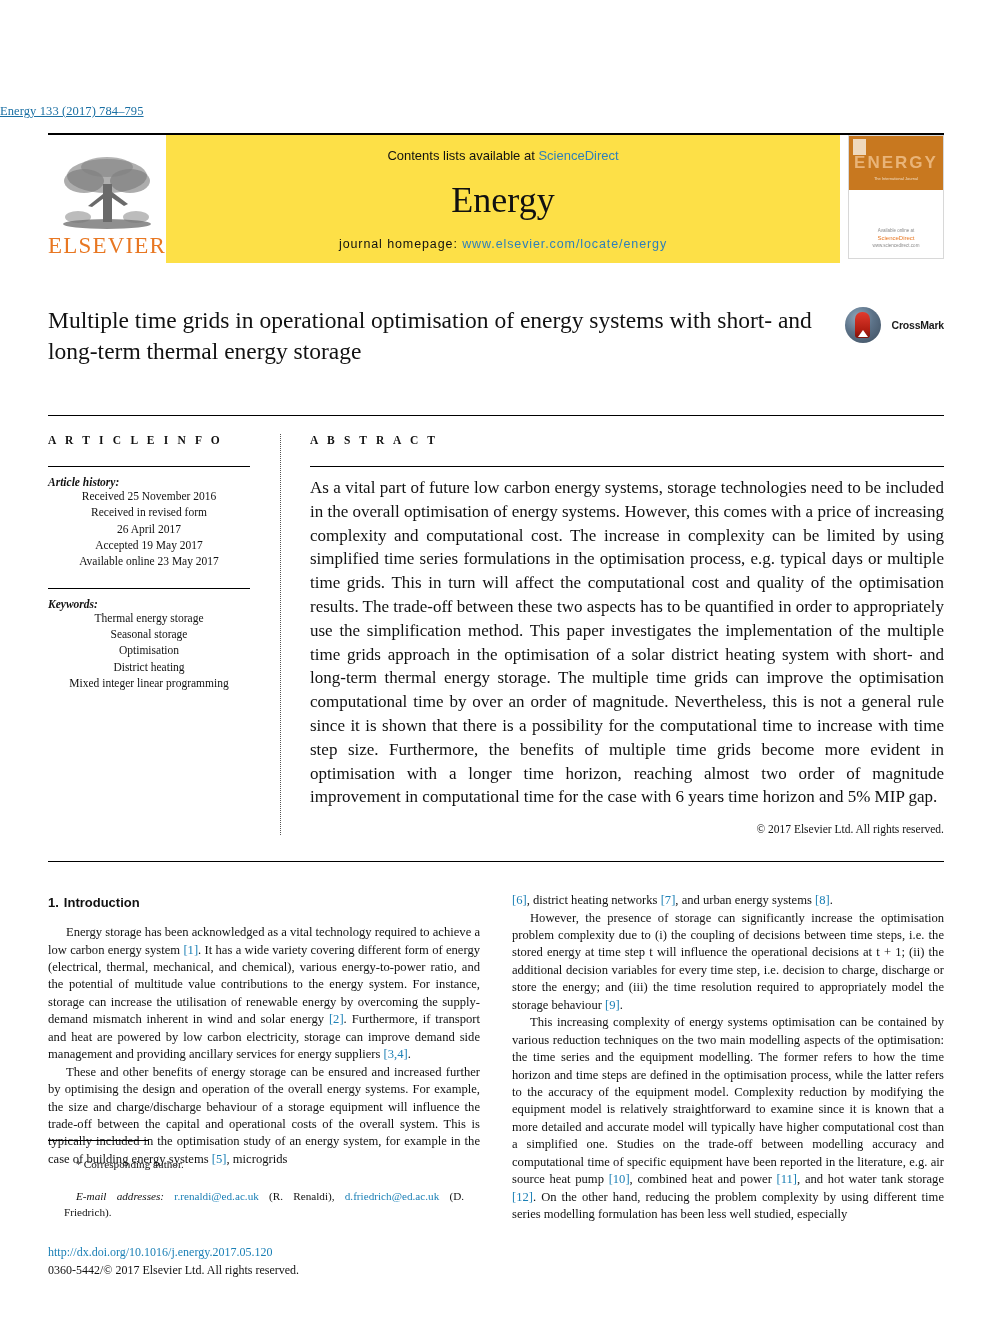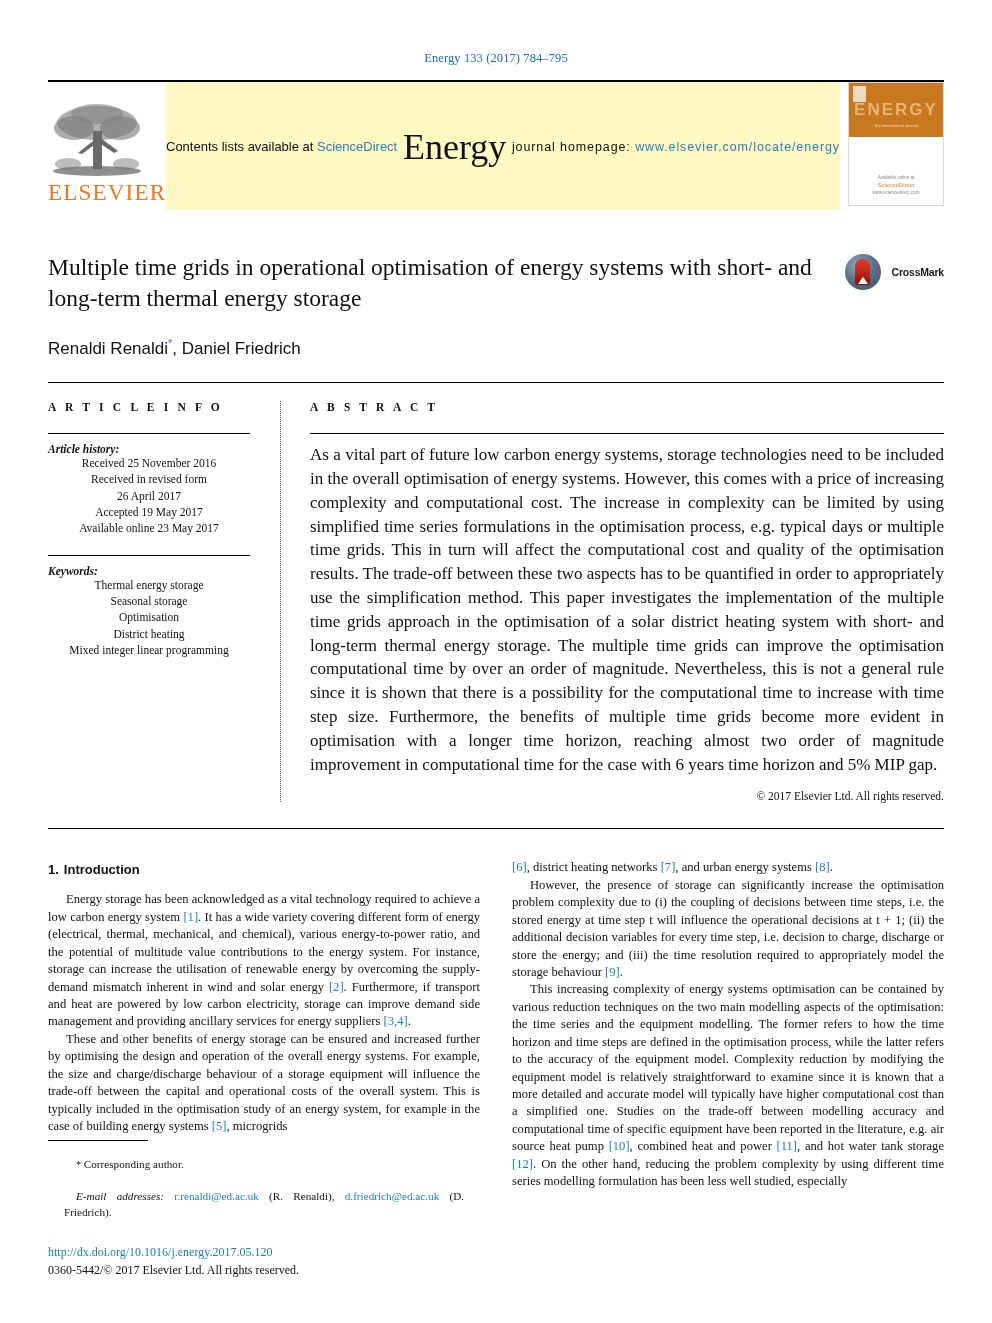--- a/index.html
+++ b/index.html
@@ -17,58 +17,60 @@
   }
   .page {
     position: relative;
     width: 992px;
     height: 1323px;
     padding: 0;
   }
 
   
   .running-head {
-    text-align: center;
     color: #1a6fa3;
     font-size: 12.5px;
     font-family: "Liberation Serif", serif;
-    padding-top: 51px;
+    padding-top: 104px;
     letter-spacing: .1px;
+    text-decoration: underline;
   }
 
   
   .banner-wrap {
     margin: 14px 48px 0 48px;
     border-top: 2.5px solid #000;
     display: flex;
     align-items: stretch;
     height: 128px;
   }
   .elsevier-logo {
     width: 118px;
     flex: 0 0 118px;
     display: flex;
     flex-direction: column;
+    align-items: center;
     justify-content: flex-end;
     padding-bottom: 6px;
     box-sizing: border-box;
   }
   .tree-svg { display:block; }
   .elsevier-word {
     font-family: "Liberation Serif", serif;
     color: #E87722;
     font-size: 23px;
     letter-spacing: 1.2px;
     line-height: 1;
     margin-top: 2px;
   }
   .banner-center {
     flex: 1 1 auto;
-    background: #fef9c3;
-    display: flex;
+    background: #fde047;
+    display: flex;
+    flex-direction: column;
     align-items: center;
     justify-content: space-between;
     padding: 13px 0 12px 0;
     box-sizing: border-box;
   }
   .contents-line {
     font-family: "Liberation Sans", sans-serif;
     font-size: 13px;
     color: #111;
   }
@@ -418,23 +420,20 @@
   <div class="title-block">
     <h1 class="paper-title">Multiple time grids in operational optimisation of energy systems with short- and long-term thermal energy storage</h1>
 
     <div class="crossmark">
       <div class="cm-badge">
         <div class="cm-inner"></div>
       </div>
       <div class="cm-text">CrossMark</div>
     </div>
 
-    <div class="authors">
-      <span>Renaldi Renaldi</span><sup>*</sup><span>, Daniel Friedrich</span>
-    </div>
 
   </div>
 
   <div class="info-abstract">
 
     <div class="col-info">
       <div class="sec-head">A R T I C L E   I N F O</div>
       <div class="rule"></div>
       <div class="info-label">Article history:</div>
       <div class="info-line">Received 25 November 2016</div>

